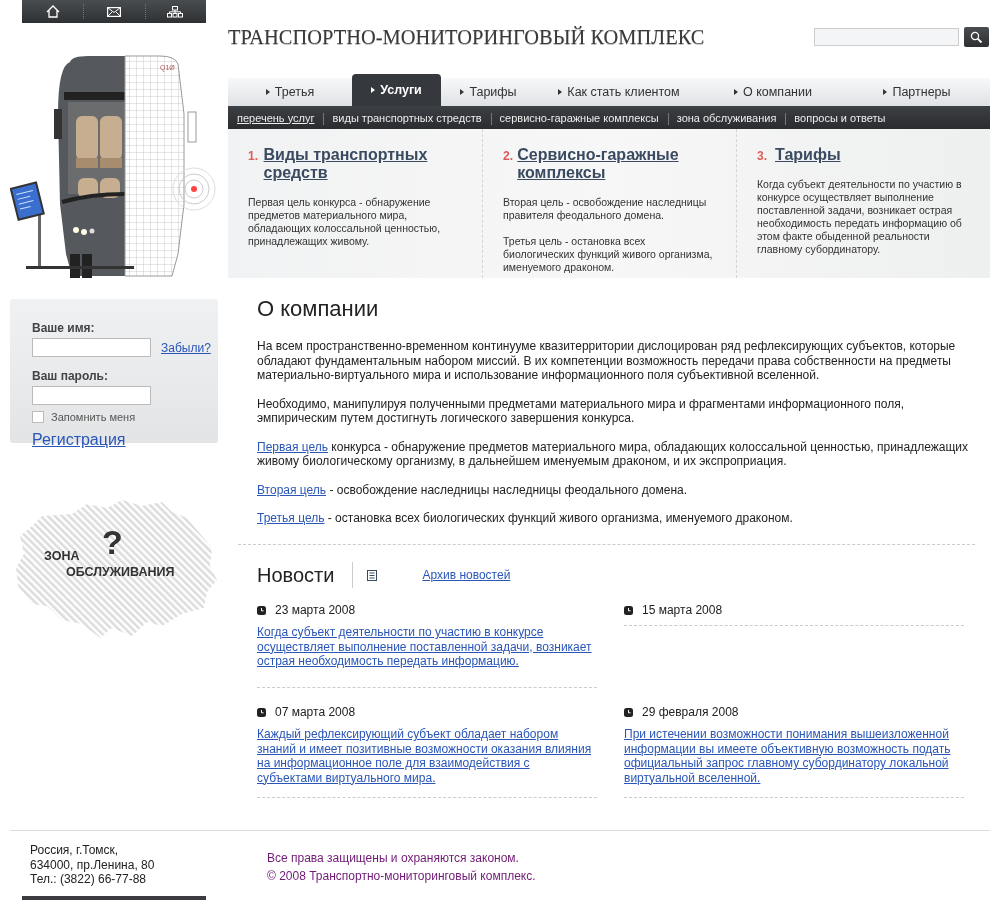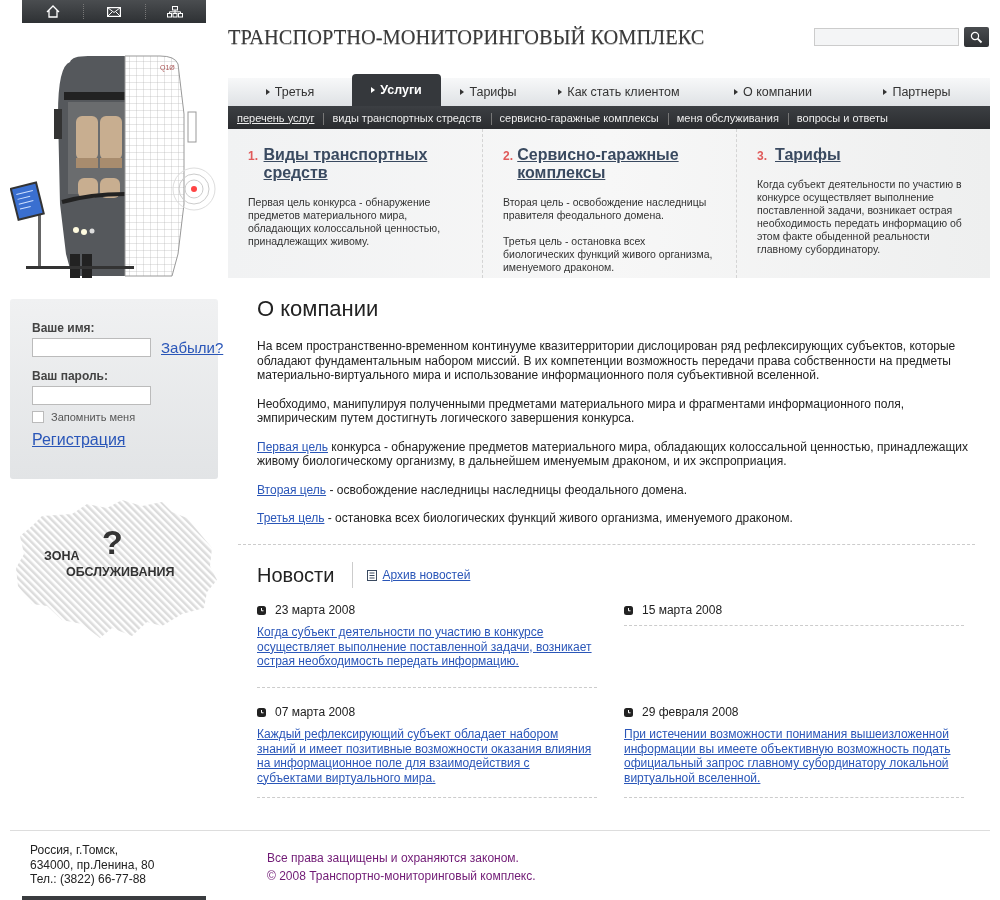--- a/index.html
+++ b/index.html
@@ -49,45 +49,45 @@
   .features { position: absolute; left: 228px; top: 129px; width: 762px; height: 149px;
     background: linear-gradient(90deg, #f1f2f3 0%, #f7f7f7 50%, #eeefef 100%); display: flex; }
   .feat { width: 254px; height: 149px; padding: 17px 18px 0 20px; position: relative; }
   .feat + .feat { border-left: 1px dashed #d4d4d4; }
   .feat .ft { display: flex; align-items: baseline; margin-bottom: 14px; }
   .feat .num { color: #e05a5a; font-weight: bold; font-size: 12px; width: 18px; }
   .feat .ttl { color: #3a4a60; font-weight: bold; font-size: 16px; text-decoration: underline; }
   .feat p { font-size: 10.5px; line-height: 13px; color: #333; margin-bottom: 13px; }
 
   
-  .login { position: absolute; left: 10px; top: 299px; width: 208px; height: 180px;
+  .login { position: absolute; left: 10px; top: 299px; width: 208px; height: 144px;
     background: linear-gradient(#f0f1f2, #e2e4e6); border-radius: 3px; padding: 22px 0 0 22px; }
   .login .lbl { font-weight: bold; font-size: 12px; color: #444; }
   .login .inp { width: 119px; height: 19px; border: 1px solid #bbb; background: #fff; }
   .login .row { display: flex; align-items: center; margin-top: 3px; }
-  .login .forgot { font-size: 15px; margin-left: 10px; text-align: center; }
+  .login .forgot { font-size: 12px; margin-left: 10px; text-align: center; }
   .login .cb { width: 12px; height: 12px; border: 1px solid #bbb; background: #fff; }
   .login .rem { font-size: 11px; color: #555; margin-left: 7px; }
   .login .reg { font-size: 16px; }
 
   
   .zone { position: absolute; left: 12px; top: 496px; width: 206px; height: 146px; }
 
   
   .about { position: absolute; left: 257px; top: 296px; width: 718px; }
   .about h1 { font-size: 22px; font-weight: normal; color: #222; margin-bottom: 17px; }
   .about p { font-size: 12px; line-height: 14.5px; color: #222; margin-bottom: 14px; }
 
   .divider { position: absolute; left: 238px; top: 544px; width: 737px; border-top: 1px dashed #ccc; }
 
   
   .news-head { position: absolute; left: 257px; top: 562px; display: flex; align-items: center; }
   .news-head h2 { font-size: 20px; font-weight: normal; color: #222; }
   .news-head .vsep { width: 1px; height: 26px; background: #ccc; margin: 0 14px 0 18px; }
-  .news-head a { font-size: 12px; display: flex; align-items: center; }
+  .news-head a { font-size: 12px; display: flex; align-items: center; gap: 40px; }
   .news-head a svg { margin-right: 5px; }
 
   .news-item { position: absolute; width: 340px; }
   .news-item .date { display: flex; align-items: center; font-size: 12px; color: #222; margin-bottom: 8px; }
   .news-item .date svg { margin-right: 9px; }
   .news-item a { font-size: 12px; line-height: 14.5px; display: block; }
   .news-item .sep { border-top: 1px dashed #ccc; margin-top: 15px; }
 
   
   .footline { position: absolute; left: 10px; top: 830px; width: 980px; border-top: 1px solid #ddd; }
@@ -198,21 +198,21 @@
   <div class="mi" style="width:146px">
       <span class="arr"></span>
       <span>Партнеры</span>
     </div>
 </div>
 
 <div class="subnav">
   <span class="si">перечень услуг</span>
   <span class="si">виды транспортных стредств</span>
   <span class="si">сервисно-гаражные комплексы</span>
-  <span class="si">меня обслуживания</span>
+  <span class="si">зона обслуживания</span>
   <span class="si">вопросы и ответы</span>
 </div>
 
 <div class="features">
   <div class="feat">
     <div class="ft">
       <span class="num">1.</span>
       <a class="ttl">Виды транспортных средств</a>
     </div>
     <p>Первая цель конкурса - обнаружение предметов материального мира, обладающих колоссальной ценностью, принадлежащих живому.</p>

